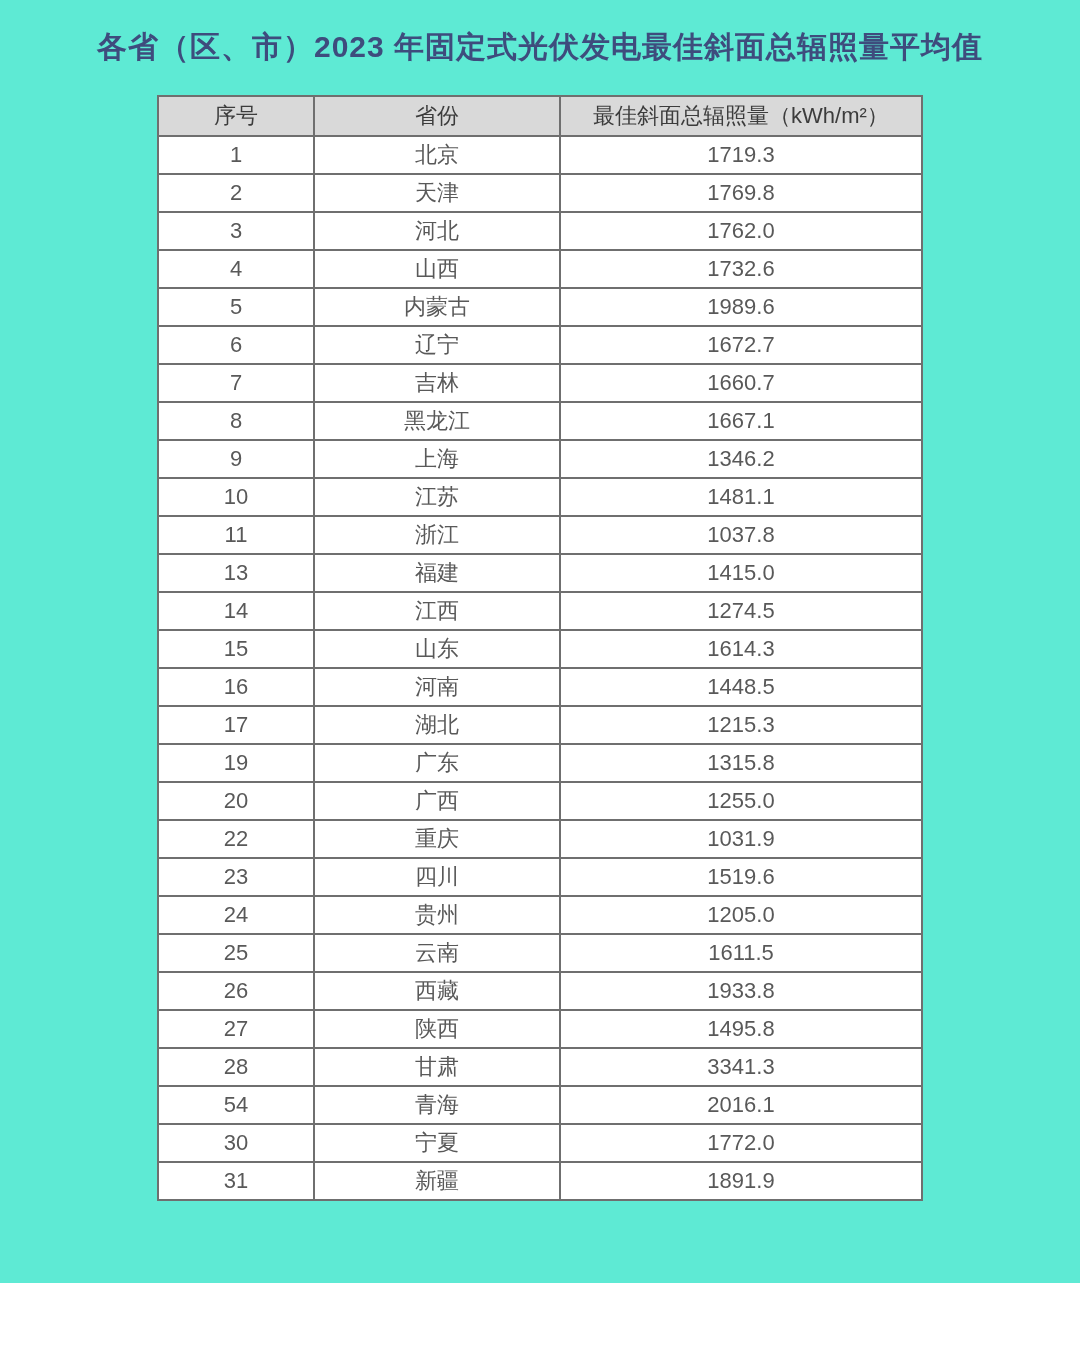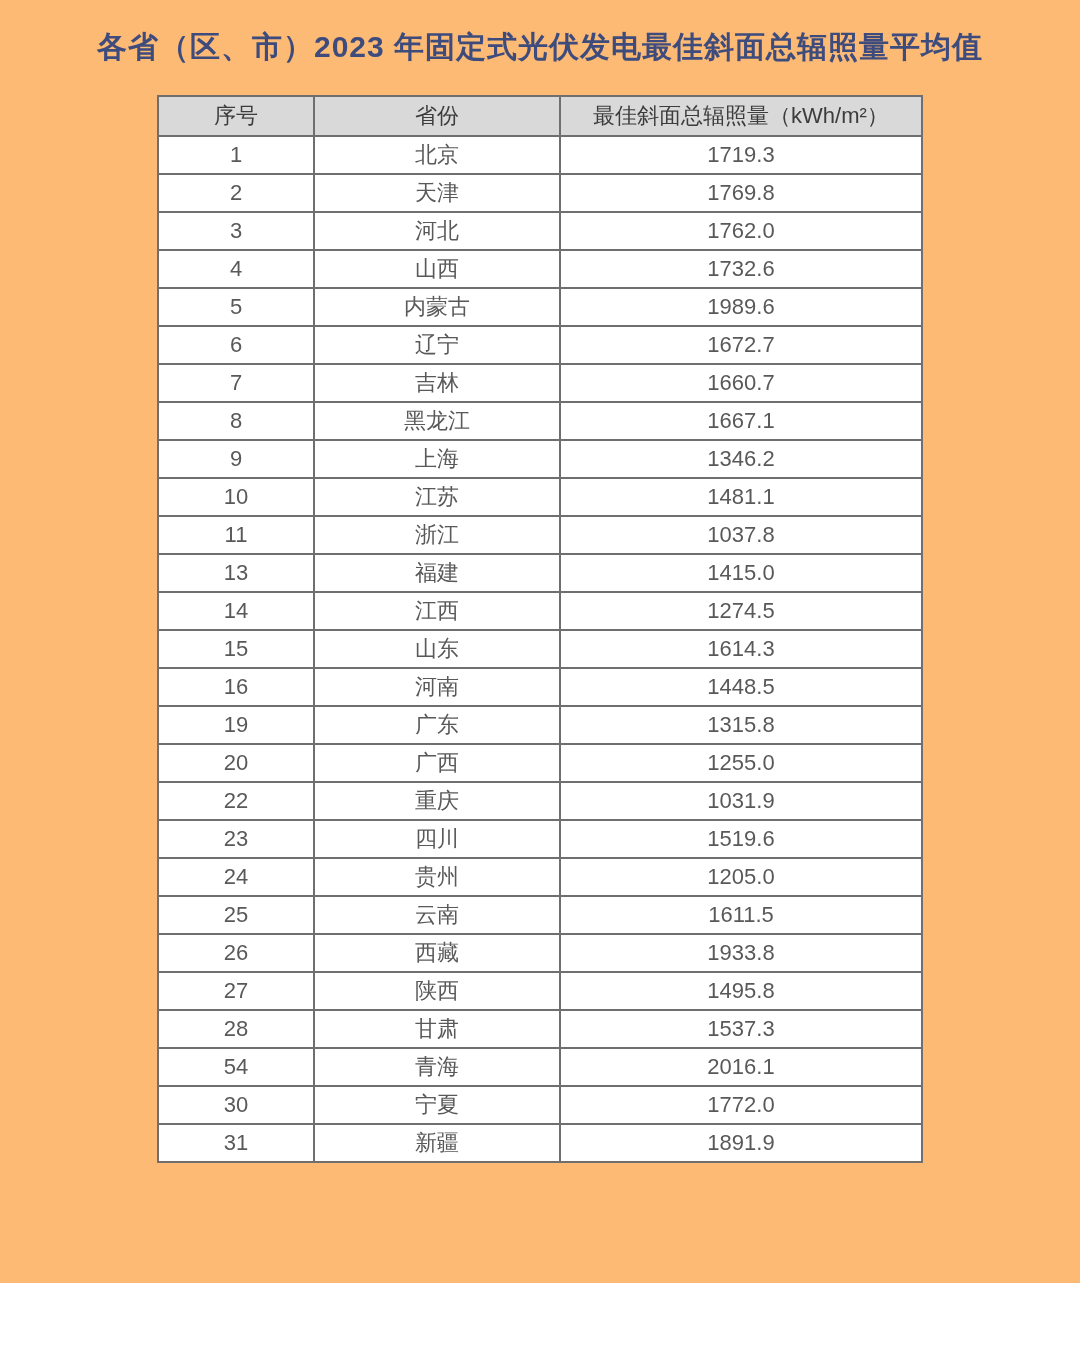--- a/index.html
+++ b/index.html
@@ -18,21 +18,21 @@
   body {
     width: 1080px;
     height: 1350px;
     overflow: hidden;
     font-family: "Liberation Sans", "DejaVu Sans", sans-serif;
   }
   .page {
     position: relative;
     width: 1080px;
     height: 1283px;
-    background: #fdba74;
+    background: #5eead4;
   }
   .title {
     margin: 0;
     padding-top: 27px;
     text-align: center;
     font-size: 30px;
     font-weight: 700;
     letter-spacing: 1px;
     color: var(--title-color);
   }
@@ -158,20 +158,25 @@
     <td>15</td>
     <td>山东</td>
     <td>1614.3</td>
   </tr>
         <tr>
     <td>16</td>
     <td>河南</td>
     <td>1448.5</td>
   </tr>
         <tr>
+    <td>17</td>
+    <td>湖北</td>
+    <td>1215.3</td>
+  </tr>
+        <tr>
     <td>19</td>
     <td>广东</td>
     <td>1315.8</td>
   </tr>
         <tr>
     <td>20</td>
     <td>广西</td>
     <td>1255.0</td>
   </tr>
         <tr>
@@ -200,21 +205,21 @@
     <td>1933.8</td>
   </tr>
         <tr>
     <td>27</td>
     <td>陕西</td>
     <td>1495.8</td>
   </tr>
         <tr>
     <td>28</td>
     <td>甘肃</td>
-    <td>1537.3</td>
+    <td>3341.3</td>
   </tr>
         <tr>
     <td>54</td>
     <td>青海</td>
     <td>2016.1</td>
   </tr>
         <tr>
     <td>30</td>
     <td>宁夏</td>
     <td>1772.0</td>

